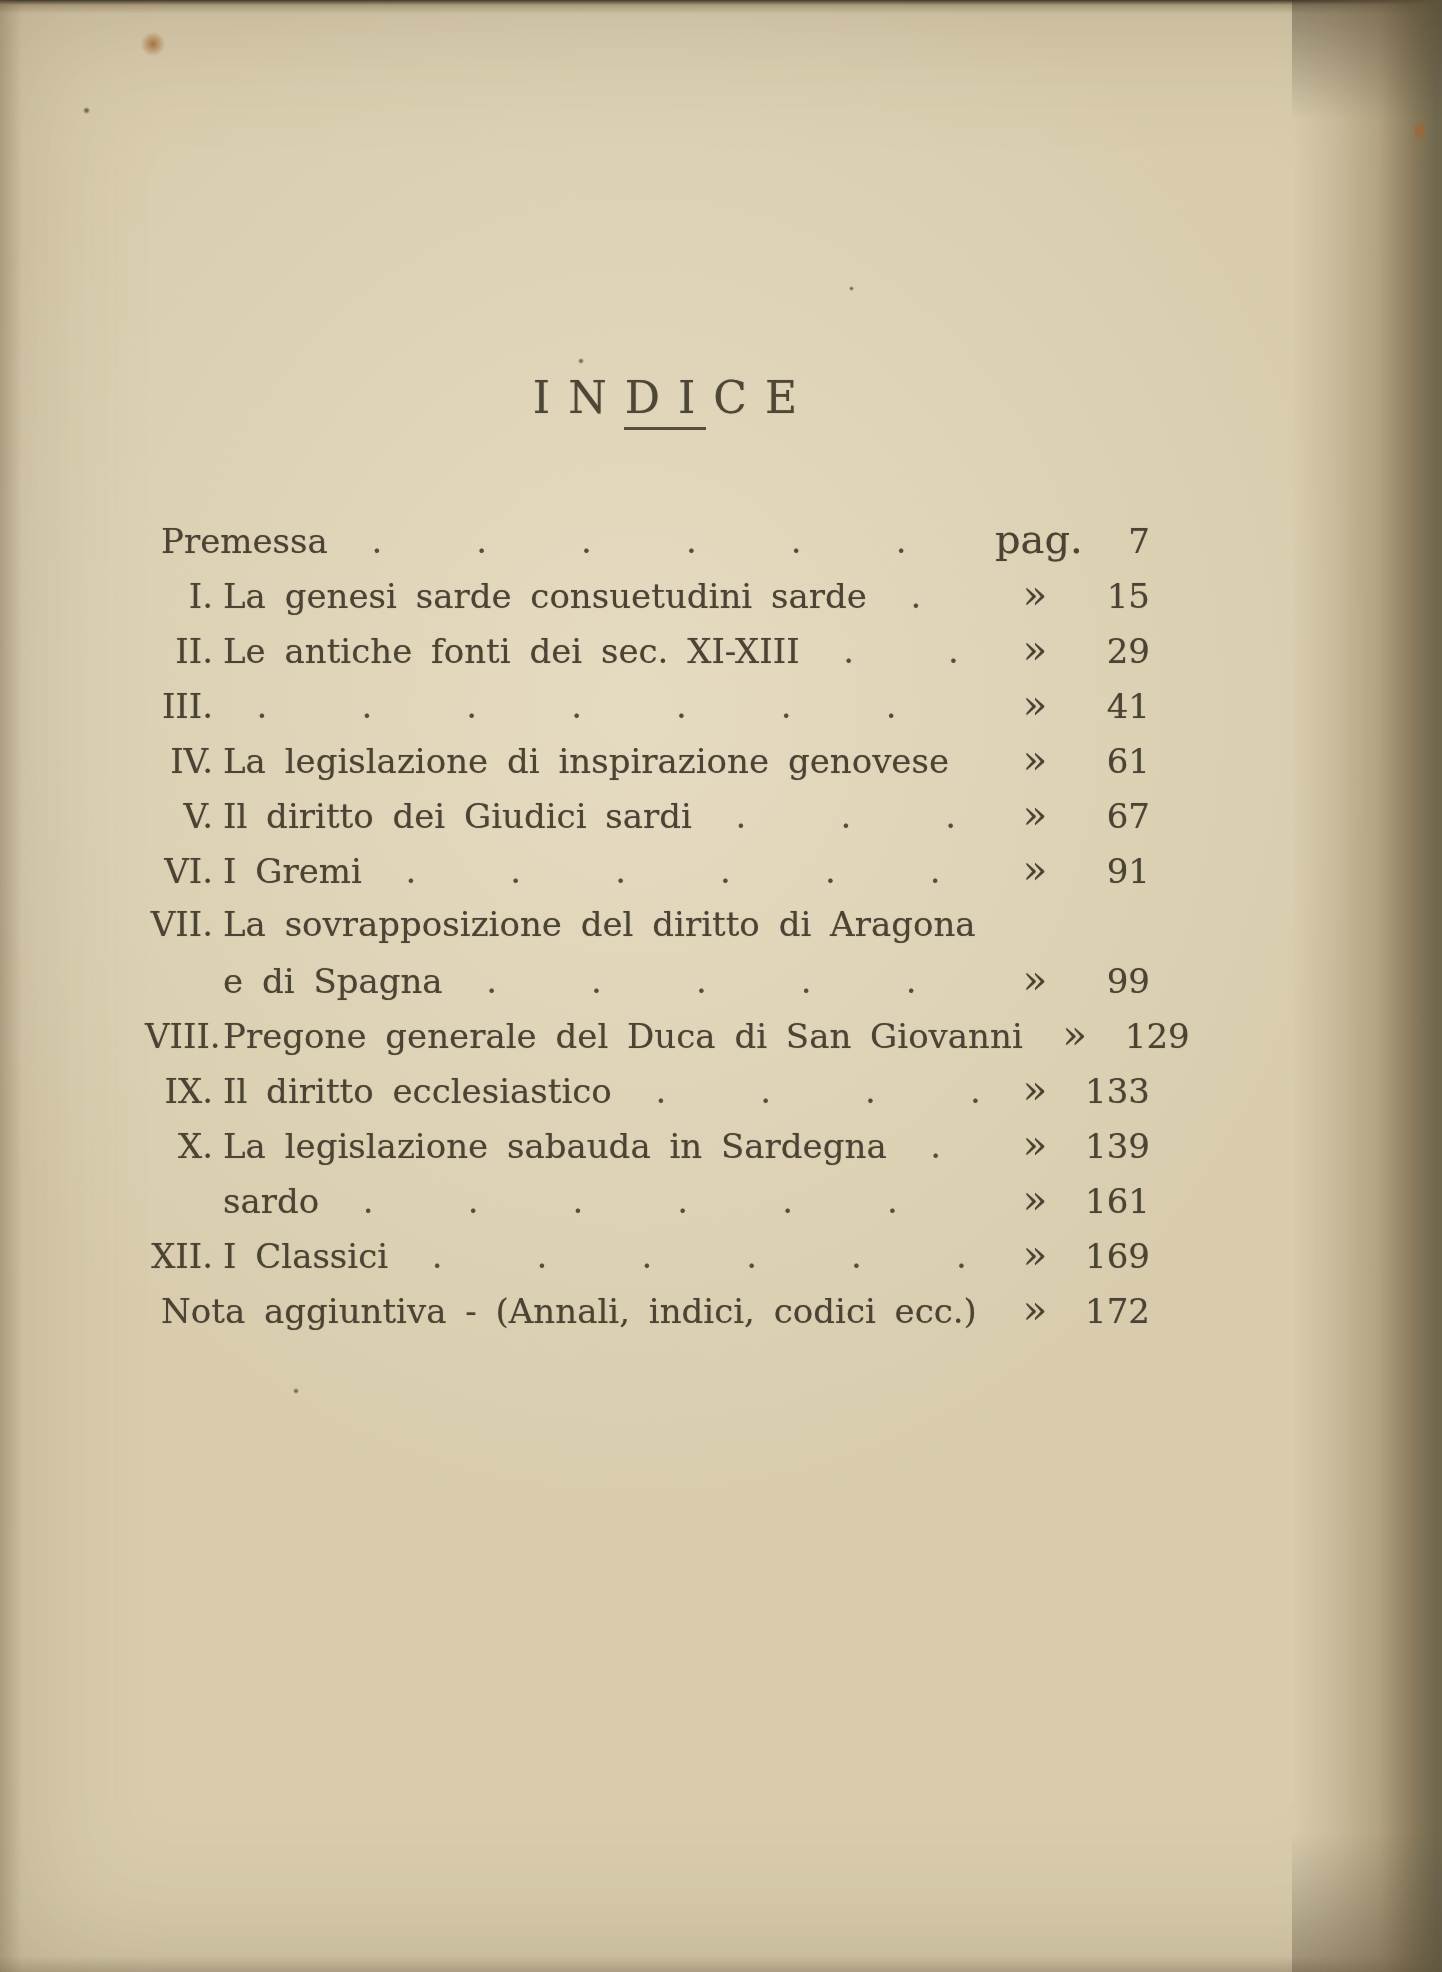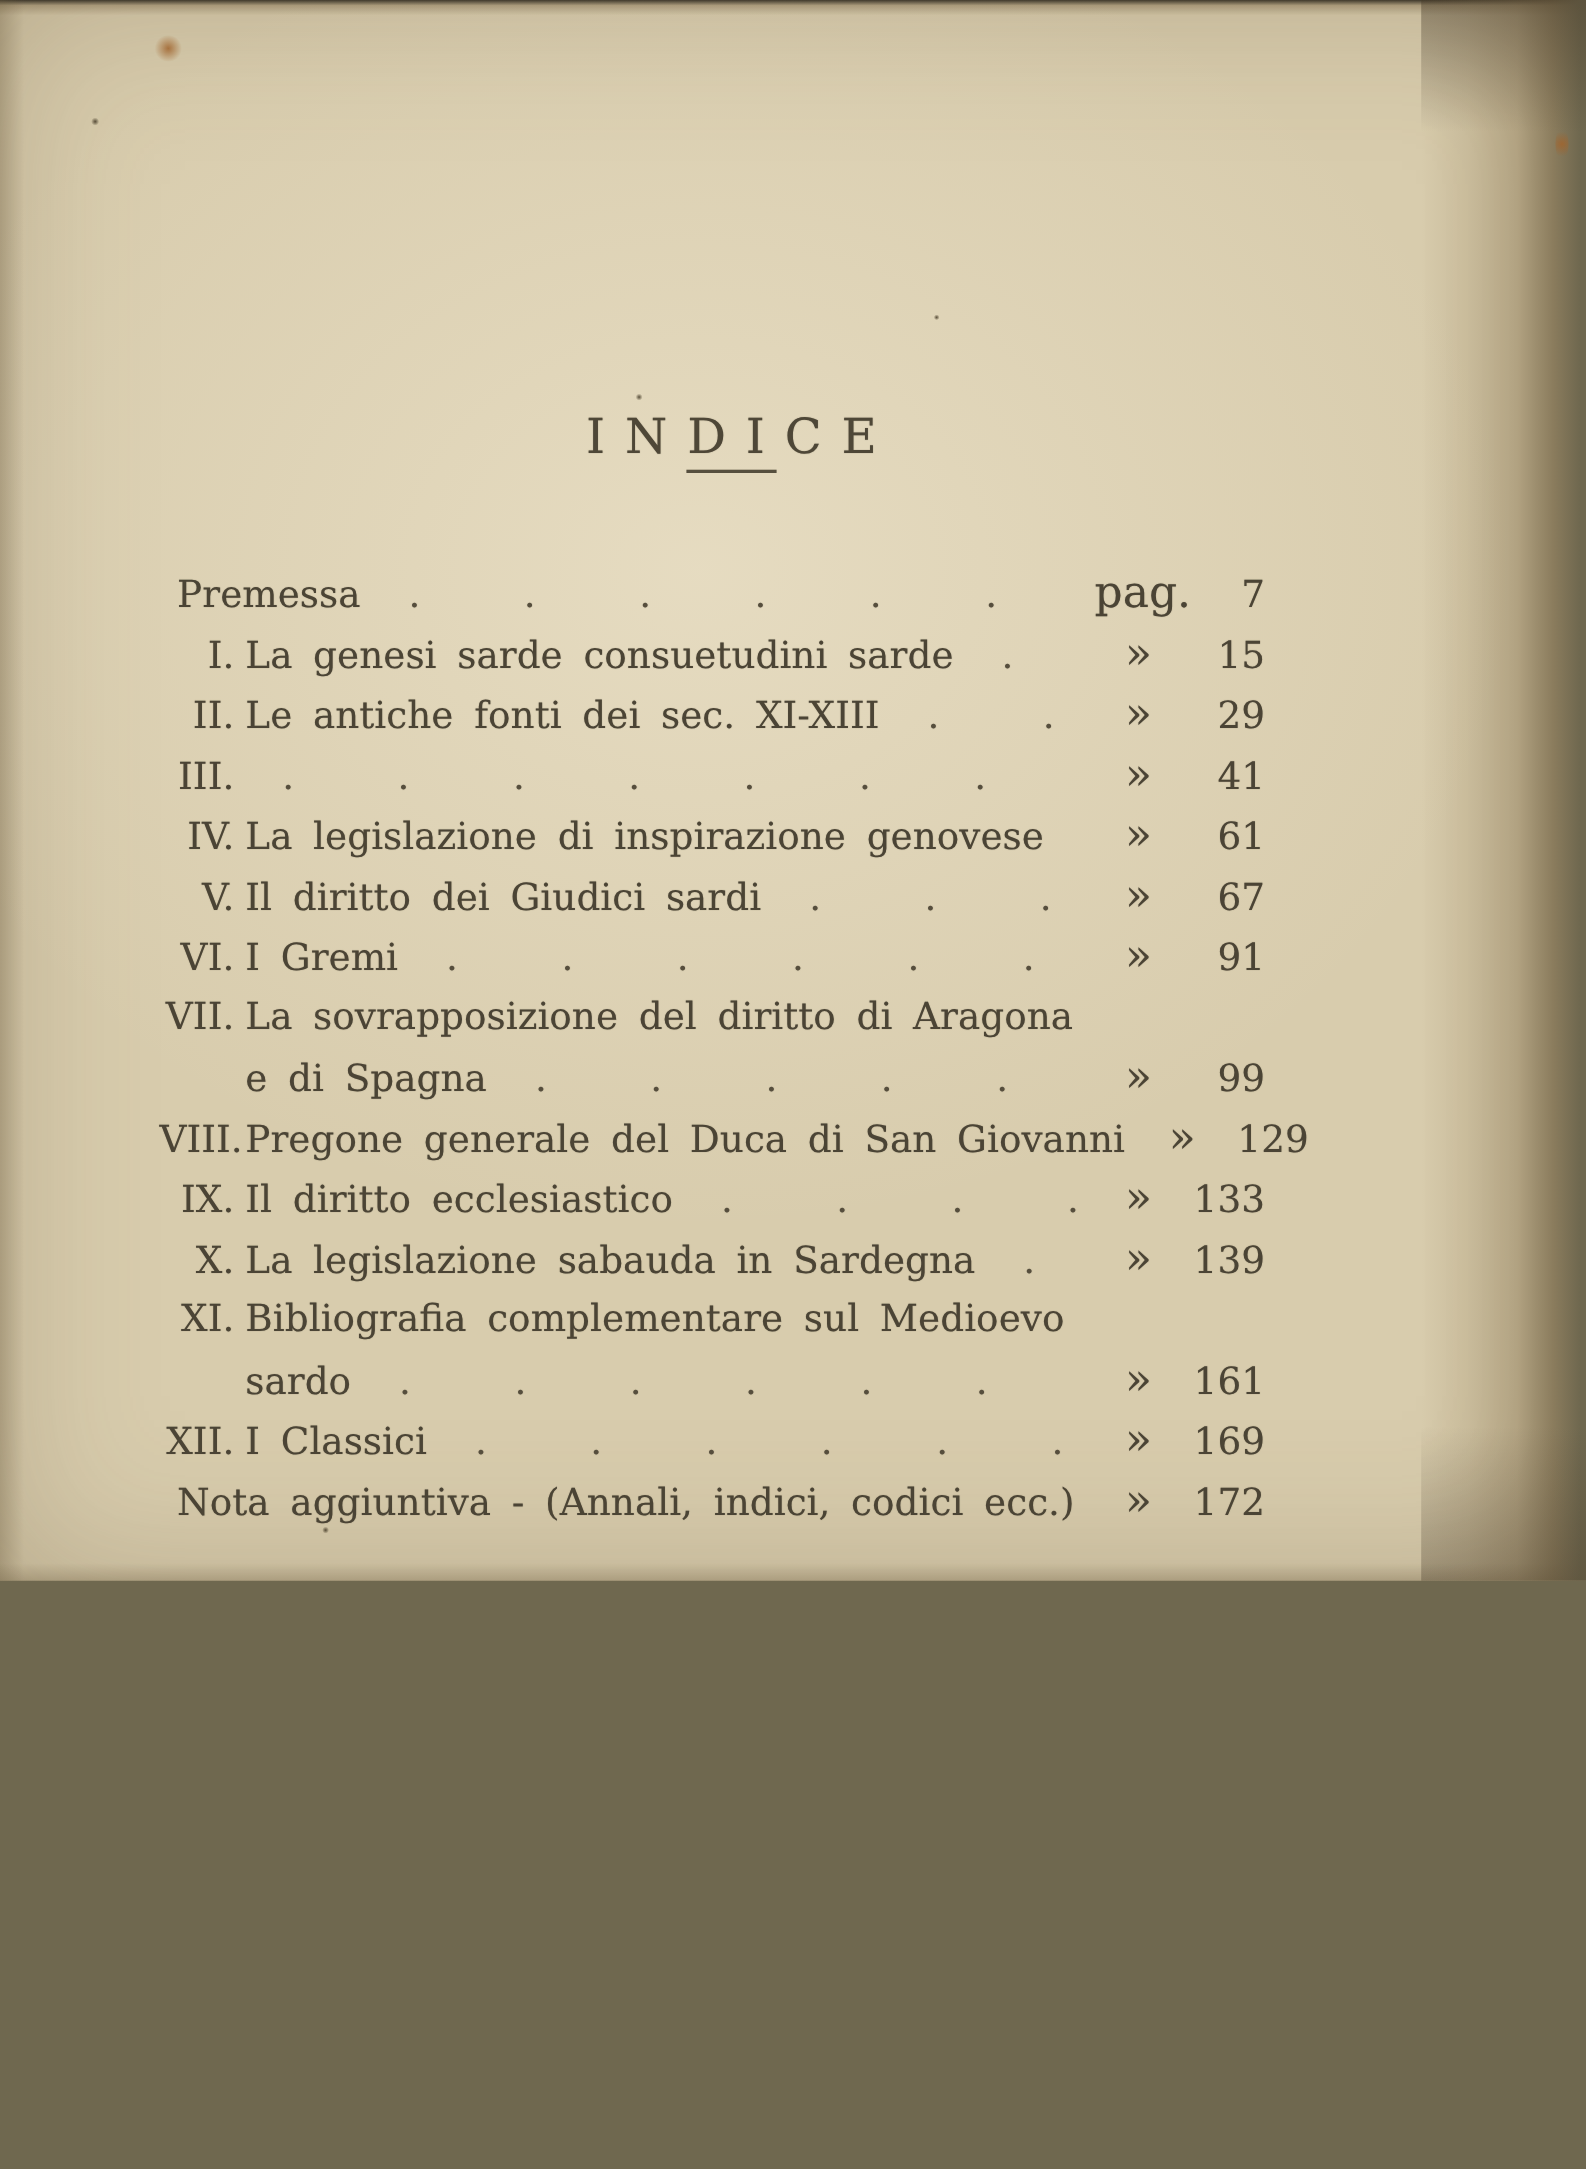--- a/index.html
+++ b/index.html
@@ -6,21 +6,21 @@
     margin: 0;
     padding: 0;
     width: 1442px;
     height: 1972px;
     overflow: hidden;
     background: #6f684f;
   }
   .scan {
     position: relative;
     width: 1442px;
-    height: 1437px;
+    height: 1972px;
     background: #d8ccad;
     font-family: "DejaVu Serif", "Liberation Serif", serif;
     color: #4b4435;
     box-shadow: inset 0 0 140px rgba(96,80,52,0.28);
   }
   
   .vignette {
     position: absolute; inset: 0;
     background: radial-gradient(ellipse 72% 58% at 44% 36%,
                 rgba(241,232,209,0.55), rgba(241,232,209,0) 72%);
@@ -220,24 +220,20 @@
         <span class="pg">133</span>
       </div>
       <div class="row">
         <span class="num">X.</span>
         <span class="txt">La legislazione sabauda in Sardegna</span>
         <span class="leader">&nbsp;&nbsp;.&nbsp;&nbsp;&nbsp;&nbsp;&nbsp;.&nbsp;&nbsp;&nbsp;&nbsp;&nbsp;.&nbsp;&nbsp;&nbsp;&nbsp;&nbsp;.&nbsp;&nbsp;&nbsp;&nbsp;&nbsp;.&nbsp;&nbsp;&nbsp;&nbsp;&nbsp;.&nbsp;&nbsp;&nbsp;&nbsp;&nbsp;.&nbsp;&nbsp;&nbsp;&nbsp;&nbsp;.&nbsp;&nbsp;&nbsp;&nbsp;&nbsp;.&nbsp;&nbsp;&nbsp;&nbsp;&nbsp;.&nbsp;&nbsp;&nbsp;&nbsp;&nbsp;.&nbsp;&nbsp;&nbsp;&nbsp;&nbsp;.&nbsp;&nbsp;&nbsp;&nbsp;&nbsp;.&nbsp;&nbsp;&nbsp;&nbsp;&nbsp;.&nbsp;&nbsp;&nbsp;&nbsp;&nbsp;</span>
         <span class="mark">»</span>
         <span class="pg">139</span>
       </div>
       <div class="row">
-        <span class="num">XI.</span>
-        <span class="txt">Bibliografia complementare sul Medioevo</span>
-      </div>
-      <div class="row">
         <span class="num"></span>
         <span class="txt">sardo</span>
         <span class="leader">&nbsp;&nbsp;.&nbsp;&nbsp;&nbsp;&nbsp;&nbsp;.&nbsp;&nbsp;&nbsp;&nbsp;&nbsp;.&nbsp;&nbsp;&nbsp;&nbsp;&nbsp;.&nbsp;&nbsp;&nbsp;&nbsp;&nbsp;.&nbsp;&nbsp;&nbsp;&nbsp;&nbsp;.&nbsp;&nbsp;&nbsp;&nbsp;&nbsp;.&nbsp;&nbsp;&nbsp;&nbsp;&nbsp;.&nbsp;&nbsp;&nbsp;&nbsp;&nbsp;.&nbsp;&nbsp;&nbsp;&nbsp;&nbsp;.&nbsp;&nbsp;&nbsp;&nbsp;&nbsp;.&nbsp;&nbsp;&nbsp;&nbsp;&nbsp;.&nbsp;&nbsp;&nbsp;&nbsp;&nbsp;.&nbsp;&nbsp;&nbsp;&nbsp;&nbsp;.&nbsp;&nbsp;&nbsp;&nbsp;&nbsp;</span>
         <span class="mark">»</span>
         <span class="pg">161</span>
       </div>
       <div class="row">
         <span class="num">XII.</span>
         <span class="txt">I Classici</span>
         <span class="leader">&nbsp;&nbsp;.&nbsp;&nbsp;&nbsp;&nbsp;&nbsp;.&nbsp;&nbsp;&nbsp;&nbsp;&nbsp;.&nbsp;&nbsp;&nbsp;&nbsp;&nbsp;.&nbsp;&nbsp;&nbsp;&nbsp;&nbsp;.&nbsp;&nbsp;&nbsp;&nbsp;&nbsp;.&nbsp;&nbsp;&nbsp;&nbsp;&nbsp;.&nbsp;&nbsp;&nbsp;&nbsp;&nbsp;.&nbsp;&nbsp;&nbsp;&nbsp;&nbsp;.&nbsp;&nbsp;&nbsp;&nbsp;&nbsp;.&nbsp;&nbsp;&nbsp;&nbsp;&nbsp;.&nbsp;&nbsp;&nbsp;&nbsp;&nbsp;.&nbsp;&nbsp;&nbsp;&nbsp;&nbsp;.&nbsp;&nbsp;&nbsp;&nbsp;&nbsp;.&nbsp;&nbsp;&nbsp;&nbsp;&nbsp;</span>

